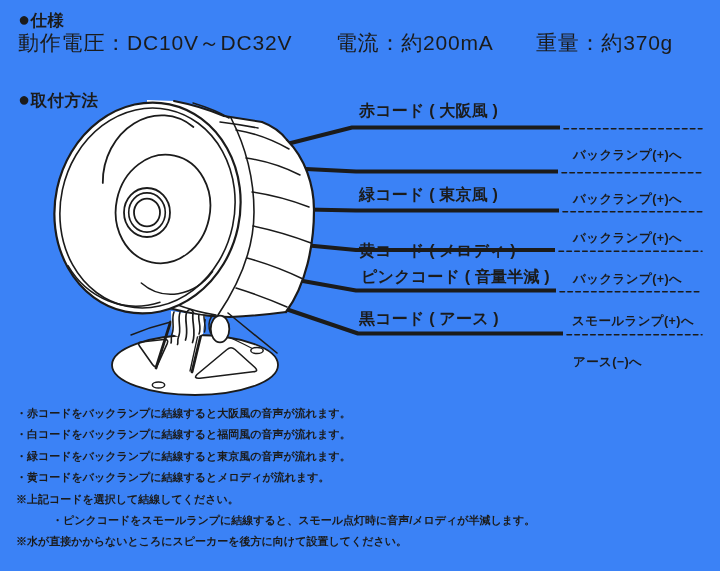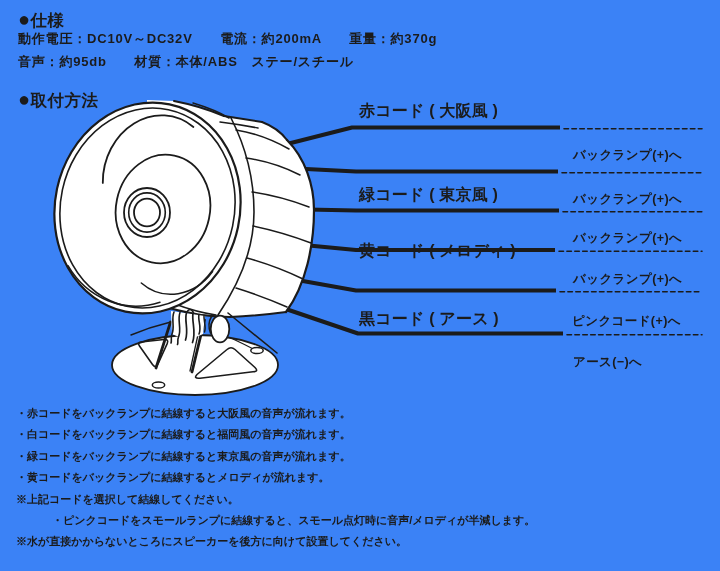--- a/index.html
+++ b/index.html
@@ -9,21 +9,21 @@
     height: 571px;
     background: #3b82f6;
     overflow: hidden;
     font-family: "Liberation Sans", sans-serif;
     color: #1b1b1b;
     -webkit-font-smoothing: antialiased;
   }
   .abs { position: absolute; white-space: nowrap; line-height: 1; }
   .heading { font-size: 16.5px; font-weight: 700; letter-spacing: 0.5px; }
   .heading::first-letter { font-size: 20px; }
-  .spec-line { font-size: 13px; font-weight: 700; letter-spacing: 0.8px; }
+  .spec-line { font-size: 21px; font-weight: 400; letter-spacing: 0.8px; }
   .wire-label { font-size: 16px; font-weight: 700; letter-spacing: 0.2px; }
   .dest-label { font-size: 12.5px; font-weight: 700; letter-spacing: 0.4px; margin-top: 44px; }
   .note-line { font-size: 11px; font-weight: 700; letter-spacing: 0px; }
   svg.diagram { position: absolute; left: 0; top: 0; }
   .txt { z-index: 2; }
 </style>
 </head>
 <body>
 
 <div class="page">
@@ -118,34 +118,34 @@
 
         <ellipse cx="147" cy="212.5" rx="23" ry="24.5" fill="#ffffff" stroke-width="1.8"></ellipse>
         <ellipse cx="147" cy="212.5" rx="18.3" ry="19.6" stroke-width="1.6"></ellipse>
         <ellipse cx="147" cy="212.5" rx="13" ry="13.9" stroke-width="1.8"></ellipse>
       </g>
     </g>
   </svg>
 
   <div class="abs txt heading" style="left:18px; top:9px;">●仕様</div>
   <div class="abs txt spec-line" style="left:18px; top:31.5px;">動作電圧：DC10V～DC32V　　電流：約200mA　　重量：約370g</div>
-  <div class="abs txt spec-line" style="left:18px; top:54.5px;">音声：約95db　　材質：本体/ABS　ステー/スチール</div>
 
   <div class="abs txt heading" style="left:18px; top:88.5px;">●取付方法</div>
 
   <div class="abs txt wire-label" style="left:359px; top:103px;">赤コード ( 大阪風 )</div>
   <div class="abs txt wire-label" style="left:359px; top:186.5px;">緑コード ( 東京風 )</div>
   <div class="abs txt wire-label" style="left:359px; top:243px;">黄コード ( メロディ )</div>
+  <div class="abs txt wire-label" style="left:361px; top:268.5px;">ピンクコード ( 音量半減 )</div>
   <div class="abs txt wire-label" style="left:359px; top:311px;">黒コード ( アース )</div>
 
   <div class="abs txt dest-label" style="left:573px; top:104.5px;">バックランプ(+)へ</div>
   <div class="abs txt dest-label" style="left:573px; top:148.5px;">バックランプ(+)へ</div>
   <div class="abs txt dest-label" style="left:573px; top:187.5px;">バックランプ(+)へ</div>
   <div class="abs txt dest-label" style="left:573px; top:229px;">バックランプ(+)へ</div>
-  <div class="abs txt dest-label" style="left:572px; top:270.5px;">ピンクコード(+)へ</div>
+  <div class="abs txt dest-label" style="left:572px; top:270.5px;">スモールランプ(+)へ</div>
   <div class="abs txt dest-label" style="left:573px; top:311.5px;">アース(−)へ</div>
 
   <div>
     <div class="abs txt note-line" style="left:16px; top:408px;">・赤コードをバックランプに結線すると大阪風の音声が流れます。</div>
     <div class="abs txt note-line" style="left:16px; top:429.4px;">・白コードをバックランプに結線すると福岡風の音声が流れます。</div>
     <div class="abs txt note-line" style="left:16px; top:450.8px;">・緑コードをバックランプに結線すると東京風の音声が流れます。</div>
     <div class="abs txt note-line" style="left:16px; top:472.2px;">・黄コードをバックランプに結線するとメロディが流れます。</div>
     <div class="abs txt note-line" style="left:16px; top:493.6px;">※上記コードを選択して結線してください。</div>
     <div class="abs txt note-line" style="left:16px; top:515px;margin-left:36px;">・ピンクコードをスモールランプに結線すると、スモール点灯時に音声/メロディが半減します。</div>
     <div class="abs txt note-line" style="left:16px; top:536.4px;">※水が直接かからないところにスピーカーを後方に向けて設置してください。</div>

